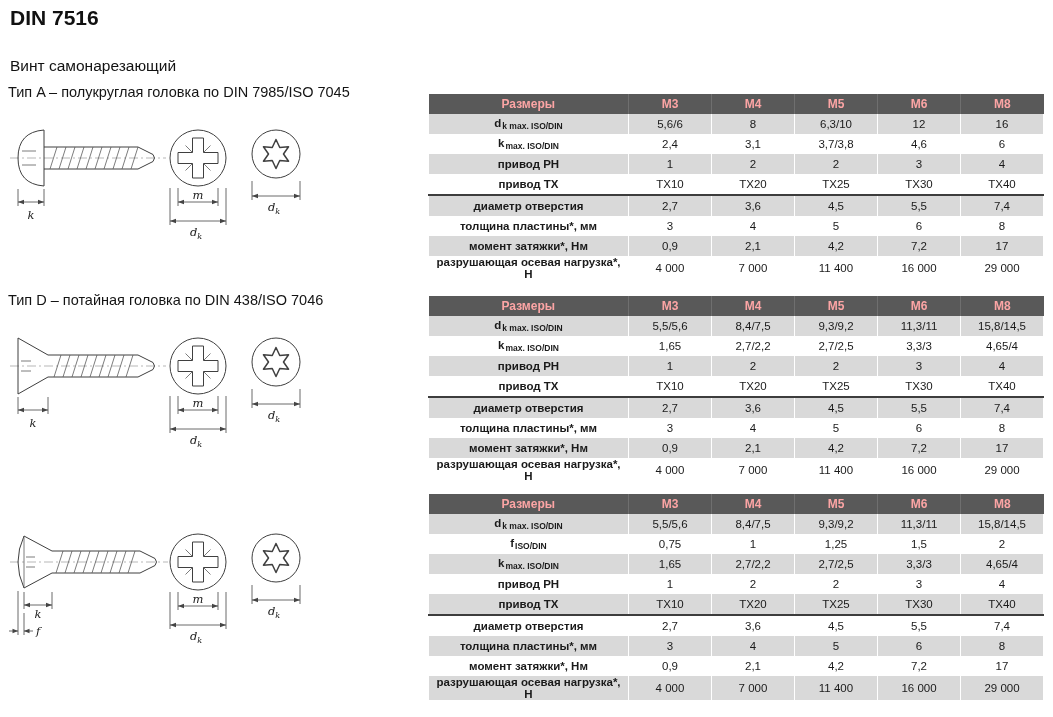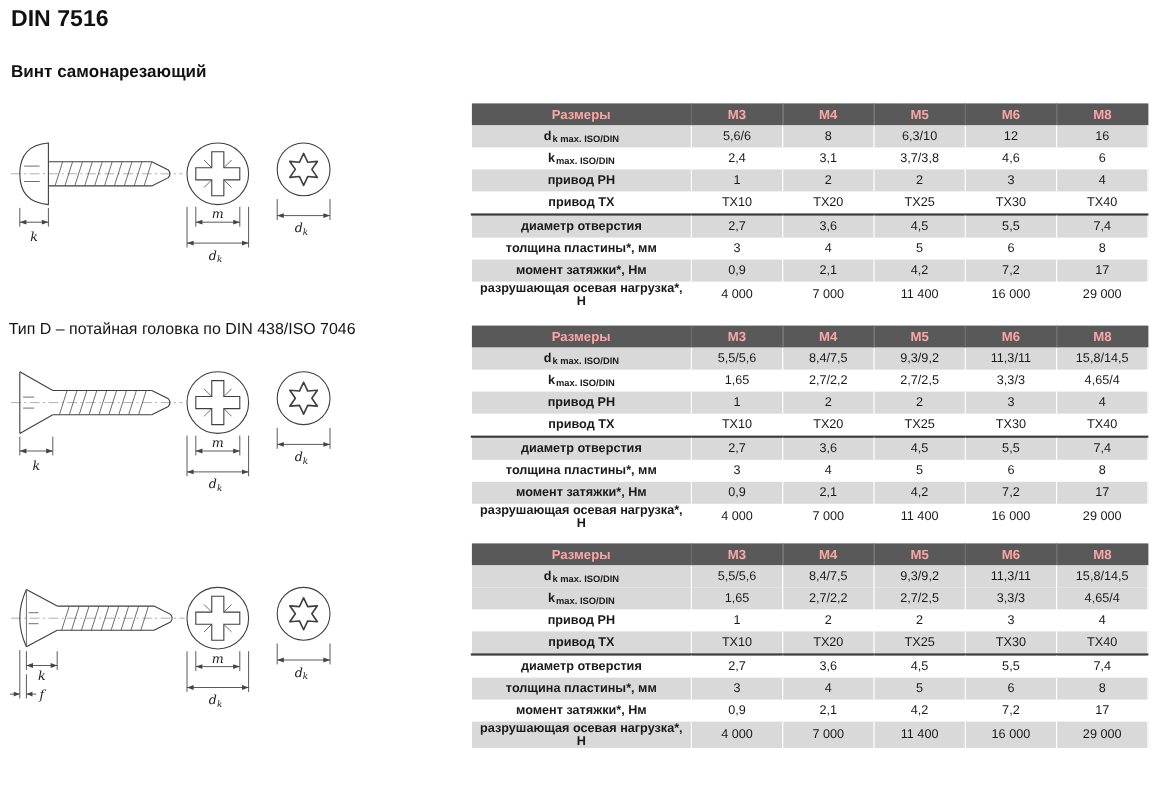--- a/index.html
+++ b/index.html
@@ -1,20 +1,20 @@
 <!DOCTYPE html>
 <html><head>
 <meta charset="utf-8">
 <style>
   html,body { margin:0; padding:0; background:#fff; }
   .page { position:relative; width:1053px; height:717px; background:#fff;
           font-family:"Liberation Sans", sans-serif; color:#111; overflow:hidden; }
 
   .title    { position:absolute; left:10px; top:6px;  font-size:21px; font-weight:700; }
-  .subtitle { position:absolute; left:10px; top:57px; font-size:15.5px;font-weight:bold; }
+  .subtitle { position:absolute; left:10px; top:57px; font-size:15.5px; }
 
   .sec-heading { position:absolute; font-size:14.5px; color:#141414; white-space:nowrap; }
   .drawing     { position:absolute; width:420px; height:135px; }
 
   .spec-table { position:absolute; border-collapse:collapse; table-layout:fixed;
                 width:615px; font-size:11.5px; }
   .spec-table col.c0 { width:200px; }
   .spec-table col.cs { width:83px; }
   .spec-table th { background:#595959; color:#fca5a5; font-weight:700; font-size:12px;
                    height:20px; padding:0 4px; text-align:center;
@@ -38,20 +38,21 @@
   .st     { font-size:8px; }
 </style>
 </head>
 <body>
 
 <div class="page">
 
   <div class="title">DIN 7516</div>
   <div class="subtitle">Винт самонарезающий</div>
 
+  <div class="sec-heading" style="left:8px; top:84px;">Тип A – полукруглая головка по DIN 7985/ISO 7045</div>
 
   <div class="drawing" style="left:8px; top:108px;">
     <svg width="420" height="135" viewBox="0 0 420 135">
 
       <path class="cl" d="M2,50 H158"></path>
       <path class="ln" d="M36,22 Q10,24 10,50 Q10,76 36,78 Z"></path>
       <path class="thd" d="M14,43 H28 M14,57 H28"></path>
       <path class="ln" d="M36,39 H130 M36,61 H130"></path>
       <path class="ln" d="M130,39 L145,46.5 Q148,50 145,53.5 L130,61"></path>
       <path class="thd" d="M42,61 L49,39 M51,61 L58,39 M60,61 L67,39 M69,61 L76,39 M78,61 L85,39 M87,61 L94,39 M96,61 L103,39 M105,61 L112,39 M114,61 L121,39 M123,61 L130,39"></path>
@@ -369,20 +370,28 @@
       </thead>
       <tbody>
         <tr class="shade">
           <td class="label"><span>d</span><span class="sub">k max. ISO/DIN</span></td>
           <td>5,5/5,6</td>
           <td>8,4/7,5</td>
           <td>9,3/9,2</td>
           <td>11,3/11</td>
           <td>15,8/14,5</td>
         </tr>
+        <tr>
+          <td class="label"><span>f</span><span class="sub">ISO/DIN</span></td>
+          <td>0,75</td>
+          <td>1</td>
+          <td>1,25</td>
+          <td>1,5</td>
+          <td>2</td>
+        </tr>
         <tr class="shade">
           <td class="label"><span>k</span><span class="sub">max. ISO/DIN</span></td>
           <td>1,65</td>
           <td>2,7/2,2</td>
           <td>2,7/2,5</td>
           <td>3,3/3</td>
           <td>4,65/4</td>
         </tr>
         <tr>
           <td class="label"><span>привод PH</span></td>

